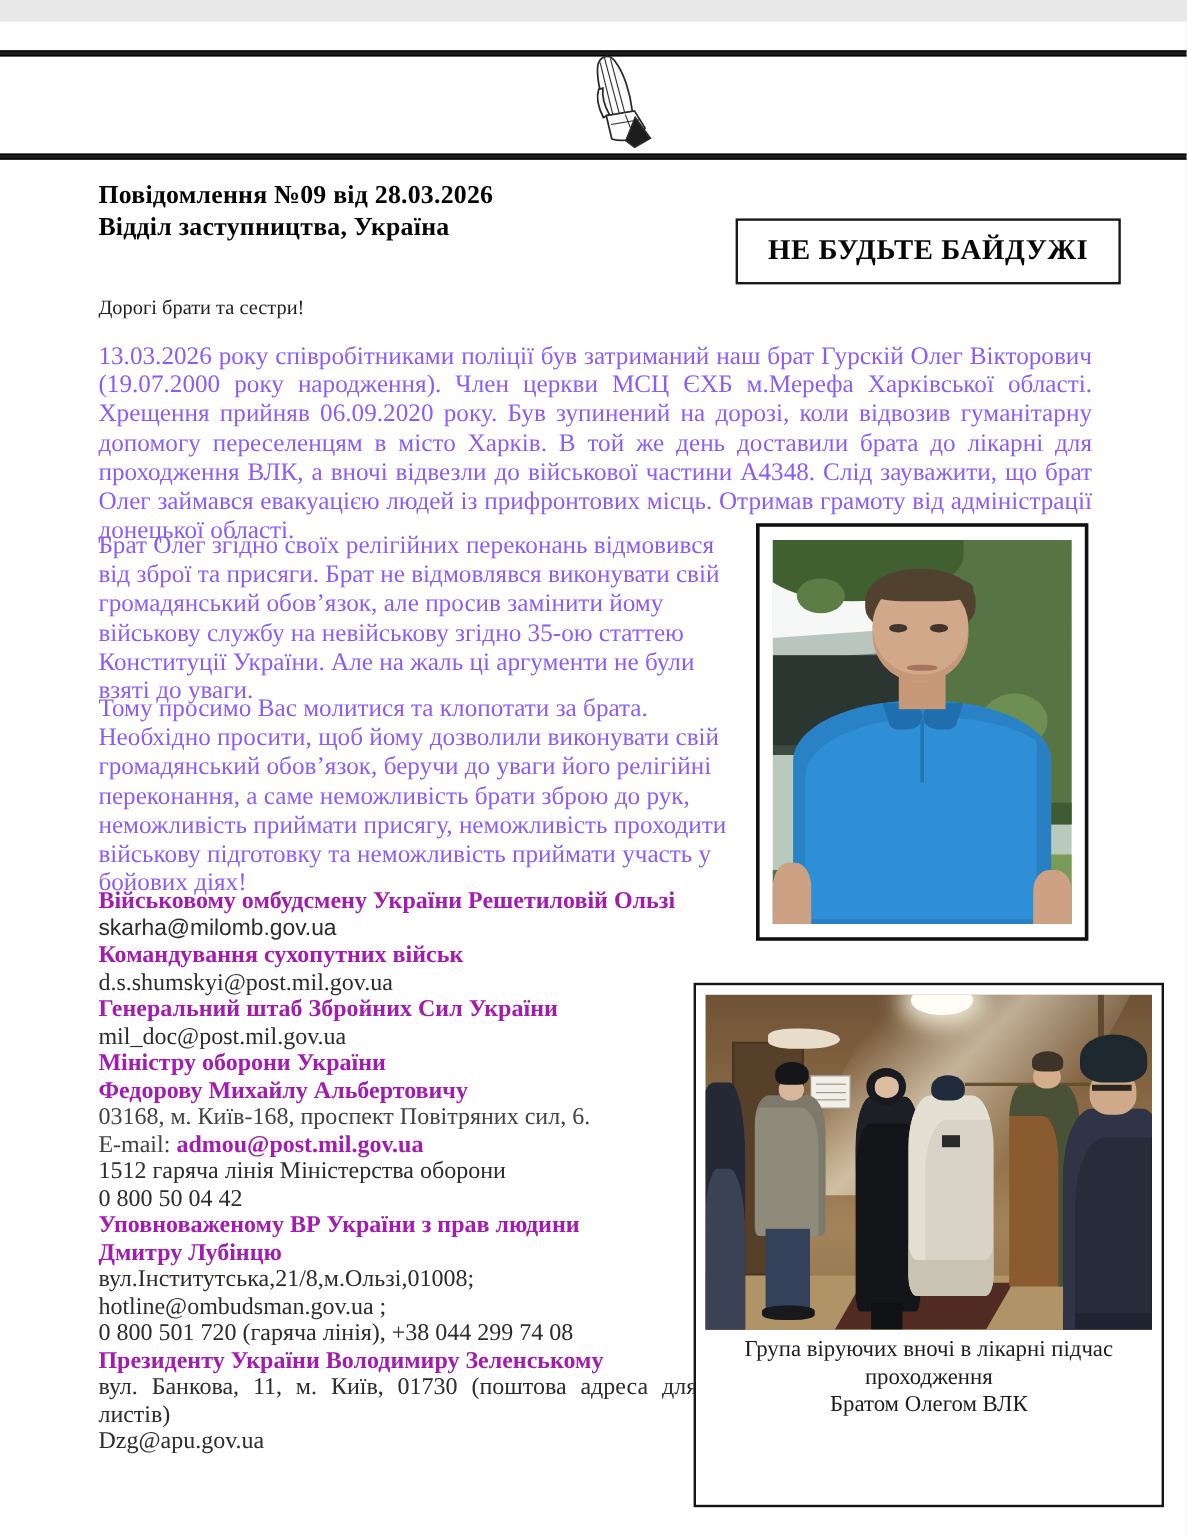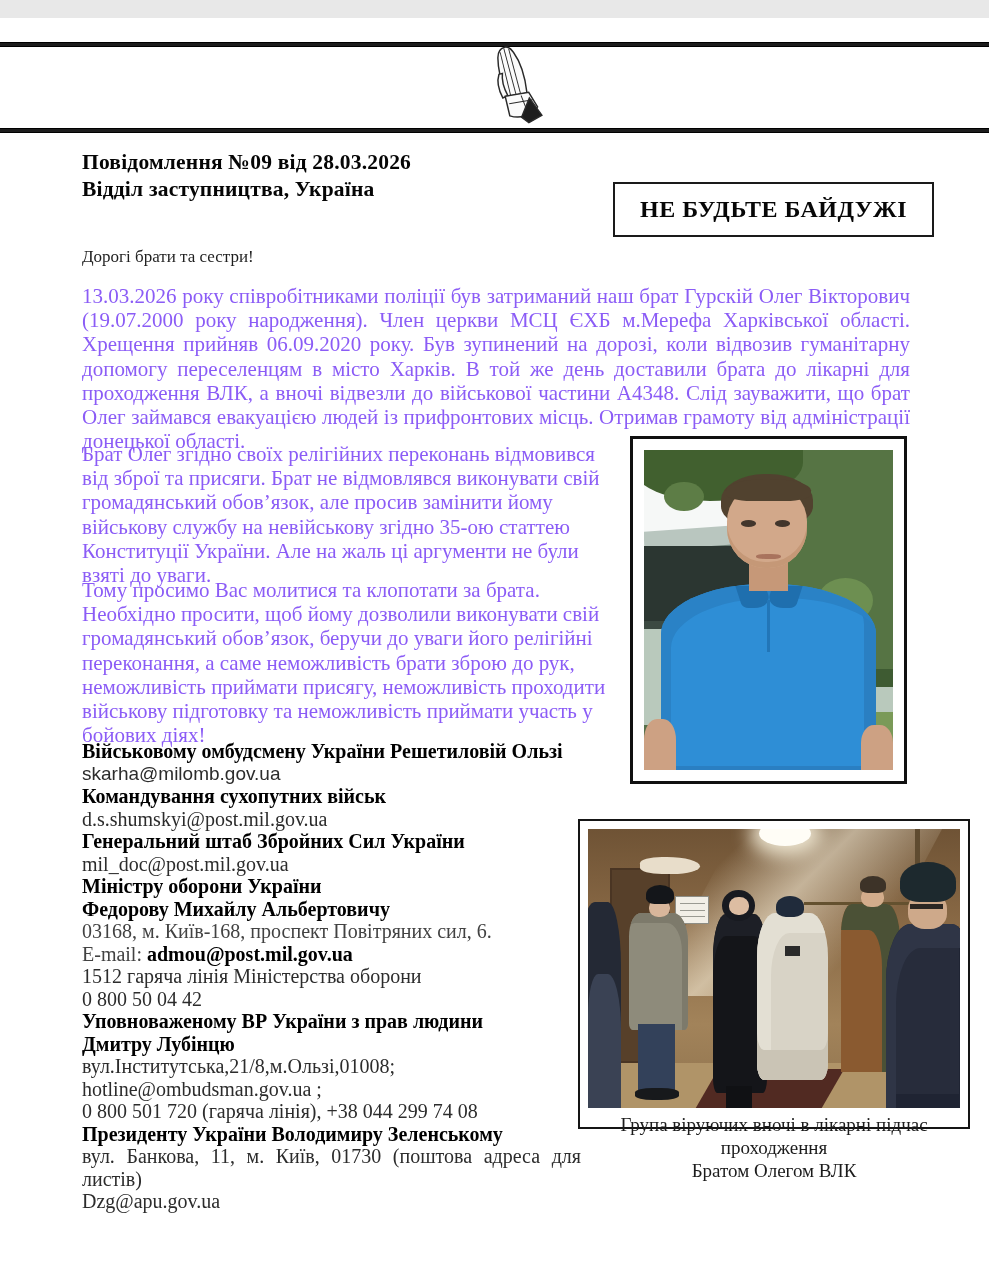--- a/index.html
+++ b/index.html
@@ -20,21 +20,21 @@
             border:2px solid #1a1a1a; display:flex; align-items:center; justify-content:center;
             font-weight:bold; font-size:24px; color:#070707; letter-spacing:.5px; }
   .greeting { position:absolute; left:82px; top:229px; font-size:17px; }
   .para { position:absolute; font-size:21px; line-height:24.2px; color:#8b5cf6; }
   .p-intro { left:82px; top:266px; width:828px; text-align:justify; }
   .p-beliefs { left:82px; top:424px; width:528px; }
   .p-appeal { left:82px; top:560px; width:532px; }
 
   .contacts { position:absolute; left:82px; top:722px; width:499px;
               font-size:20px; line-height:22.5px; color:#2c2c2c; }
-  .contacts .b { font-weight:bold; color:#000000; }
+  .contacts .b { font-weight:bold; color:#a21caf; }
   .contacts .sans { font-family:"Liberation Sans", sans-serif; font-size:19px; }
   .contacts .gray { color:#424242; }
   .contacts .just { text-align:justify; }
 
   
   .frame1 { position:absolute; left:630px; top:418px; width:277px; height:348px;
             border:3px solid #101010; background:#fff; padding:11px; }
   .photo1 { position:relative; width:100%; height:100%; overflow:hidden; background:#b9c9bc; }
   .photo1 * { position:absolute; }
   .ph1-sky { left:0; top:0; width:100%; height:45%;
@@ -66,21 +66,21 @@
                box-shadow:inset 10px 14px 0 #2a82c6, inset -12px -10px 0 #2a7fc2; }
   .ph1-collarL { left:38%; top:42.5%; width:12%; height:7%; background:#1f6fae;
                  transform:skewX(18deg); border-radius:0 0 60% 20%; }
   .ph1-collarR { left:50%; top:42.5%; width:12%; height:7%; background:#1f6fae;
                  transform:skewX(-18deg); border-radius:0 0 20% 60%; }
   .ph1-placket { left:49.4%; top:47%; width:1.2%; height:16%; background:#2276b8; }
   .ph1-armL { left:0; top:84%; width:13%; height:16%; background:#cda183; border-radius:40% 40% 0 0; }
   .ph1-armR { left:87%; top:86%; width:13%; height:14%; background:#cda183; border-radius:40% 40% 0 0; }
 
   
-  .frame2 { position:absolute; left:578px; top:801px; width:392px; height:310px;
+  .frame2 { position:absolute; left:578px; top:801px; width:392px; height:437px;
             border:2px solid #151515; background:#fff; }
   .photo2 { position:relative; width:372px; height:279px; margin:8px auto 0 auto;
             overflow:hidden; background:#8a6a46; }
   .photo2 * { position:absolute; }
   .ph2-wall { left:0; top:0; width:100%; height:100%;
               background:linear-gradient(180deg,#6f5335 0%,#8a6a46 35%,#a2835a 70%,#8f734e 100%); }
   .ph2-beam { left:30%; top:-10%; width:55%; height:70%;
               background:linear-gradient(115deg,rgba(255,249,232,0) 10%,rgba(255,248,228,.55) 45%,rgba(255,249,232,0) 85%);
               transform:skewX(-28deg); }
   .ph2-lamp { left:46%; top:-3%; width:14%; height:9%; background:#fffdf6; border-radius:50%;

